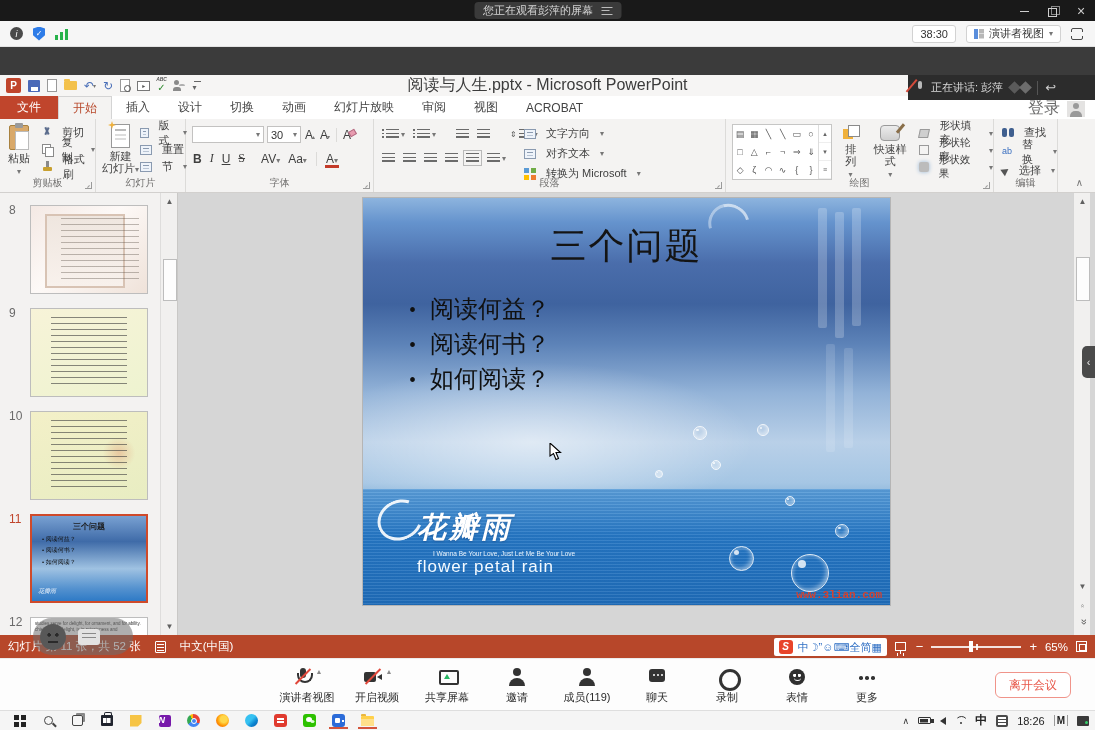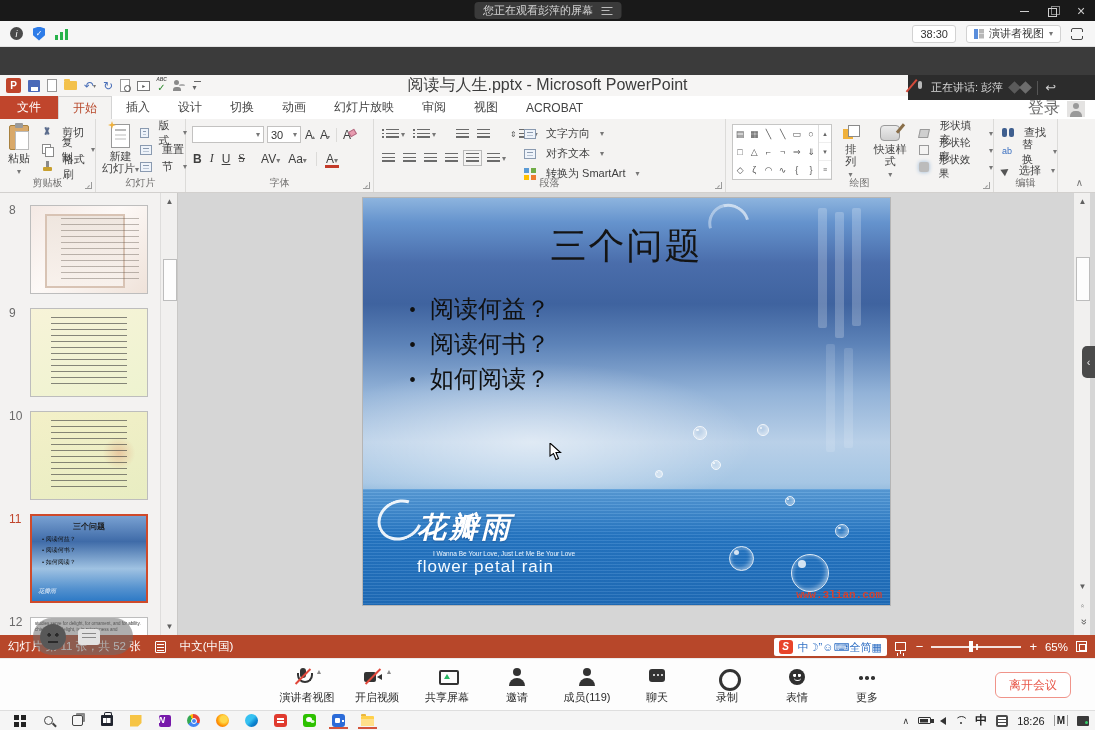--- a/index.html
+++ b/index.html
@@ -554,21 +554,21 @@
               <span>文字方向</span>
               <span class="caret">▾</span>
             </div>
           <div class="srow">
               <span class="mini12"></span>
               <span>对齐文本</span>
               <span class="caret">▾</span>
             </div>
           <div class="srow">
               <span class="smartart-ico"></span>
-              <span>转换为 SmartArt</span>
+              <span>转换为 Microsoft</span>
               <span class="caret">▾</span>
             </div>
         </div>
         <span class="glabel">段落</span>
         <span class="dlg"></span>
       </div>
 
       <div class="grp g-draw">
         <div class="shapebox">
           <div class="shapegrid">

